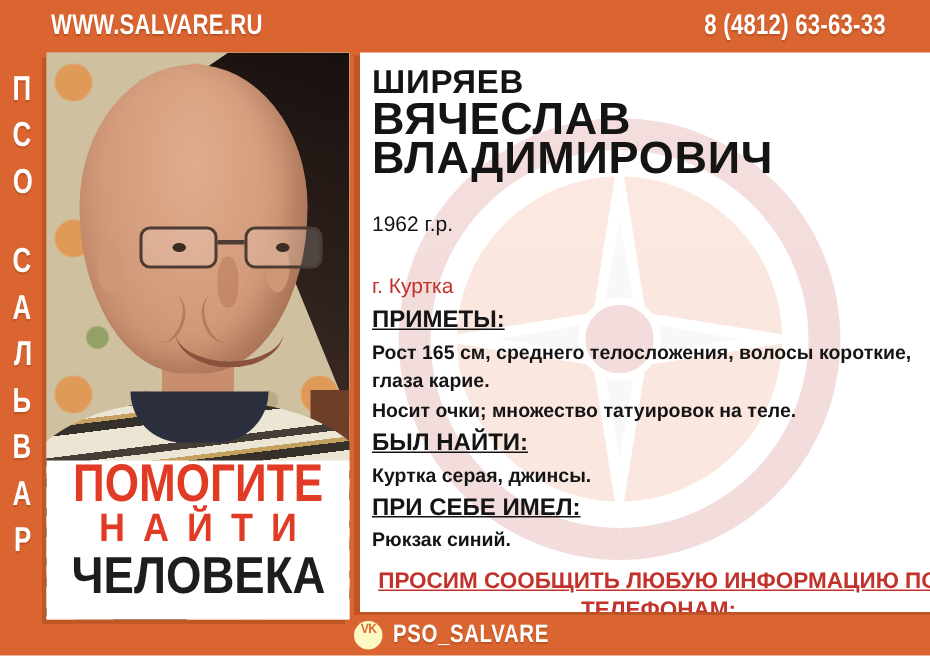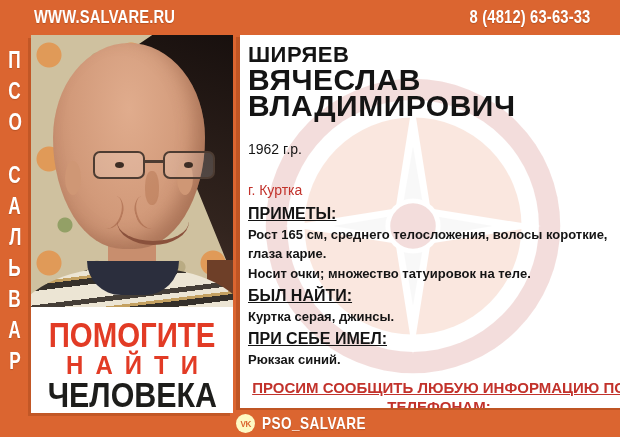--- a/index.html
+++ b/index.html
@@ -92,21 +92,21 @@
     background:rgba(165,95,60,.32);}
   .smile{position:absolute;left:64px;top:176px;width:72px;height:22px;
     border-bottom:4px solid #8a513c;border-radius:0 0 55% 55%/0 0 100% 100%;}
   .cheek{position:absolute;top:152px;width:22px;height:34px;border-radius:50%;
     border-right:2px solid rgba(150,85,55,.45);}
   .cheek.l{left:46px;transform:rotate(18deg);}
   .cheek.r{right:46px;transform:rotate(-18deg) scaleX(-1);}
   
   .help-box{
     position:absolute;left:0;right:0;bottom:0;height:106px;background:#fff;
-    display:flex;flex-direction:column;align-items:center;justify-content:flex-end;
+    display:flex;flex-direction:column;align-items:center;justify-content:flex-start;
     text-align:center;
   }
   .help-1{color:#e23b25;font-weight:bold;font-size:30px;line-height:31px;transform:scale(.98,1.18);}
   .help-2{color:#e23b25;font-weight:bold;font-size:24px;line-height:29px;letter-spacing:12px;margin-left:12px;transform:scale(1,1.1);}
   .help-3{color:#1d1d1b;font-weight:bold;font-size:31px;line-height:34px;transform:scale(.98,1.12);}
   
   .panel{
     position:absolute;left:240px;top:35px;width:398px;height:373px;background:#fff;
     box-shadow:-4px 2px 0 rgba(150,62,20,.4);
     padding:7px 8px 0 8px;box-sizing:border-box;overflow:hidden;
@@ -125,21 +125,21 @@
     text-align:center;line-height:19px;margin-top:9px;
   }
   .txt{position:relative;z-index:2;}
   
   .footer{
     position:absolute;left:0;right:0;bottom:0;height:27px;
     display:flex;align-items:center;justify-content:center;gap:7px;
   }
   .vk-badge{
     width:19px;height:19px;border-radius:50%;background:#fef9c3;
-    display:flex;align-items:center;justify-content:center;flex:0 0 auto;
+    display:flex;align-items:flex-start;justify-content:center;flex:0 0 auto;
   }
   .vk-glyph{color:#db6530;font-weight:bold;font-size:9px;letter-spacing:-.5px;transform:scale(.9,1);}
   .vk-handle{
     color:#fff;font-weight:bold;font-size:16px;letter-spacing:.5px;
     transform:scale(.85,1.05);transform-origin:left center;
     text-shadow:0 1px 1px rgba(120,45,10,.35);
   }
 </style>
 </head>
 <body>

